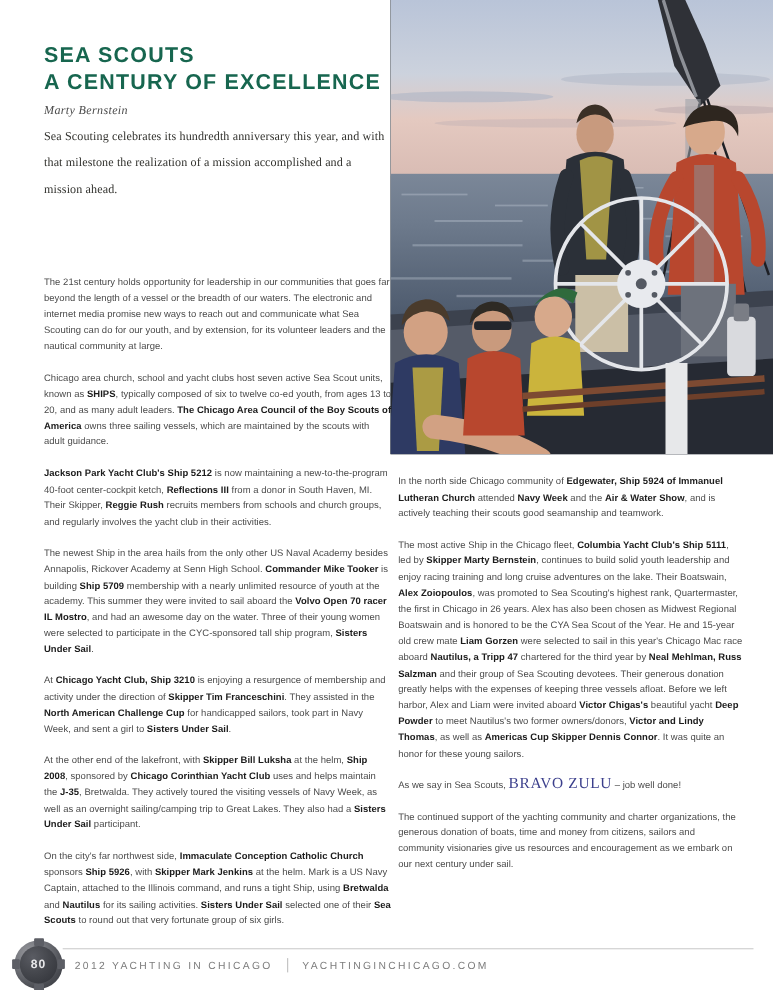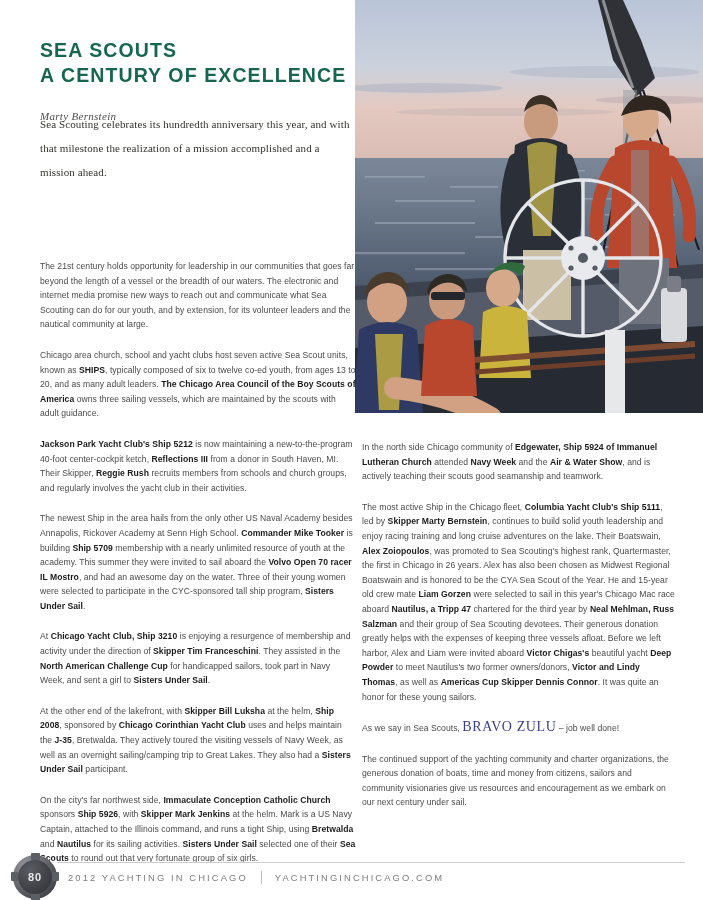--- a/index.html
+++ b/index.html
@@ -42,21 +42,21 @@
     letter-spacing: 1.1px;
     line-height: 25px;
     color: #17664f;
     margin: 0;
   }
   .byline {
     font-family: "Liberation Serif", serif;
     font-style: italic;
     font-size: 11px;
     color: #4b4b4b;
-    margin-top: 22px;
+    margin-top: 7px;
     letter-spacing: .3px;
   }
 
   .deck {
     position: absolute;
     left: 40px;
     top: 112px;
     width: 316px;
     font-family: "Liberation Serif", serif;
     font-size: 11px;
@@ -70,21 +70,21 @@
     position: absolute;
     width: 316px;
     font-size: 8.6px;
     line-height: 14.6px;
     color: #4a4a4a;
     letter-spacing: .04px;
   }
   .col-left  { left: 40px;  top: 243px; width: 316px; }
   .col-right { left: 362px; top: 424px; width: 313px; }
 
-  .col p { margin: 16px 0 14px 0; }
+  .col p { margin: 6px 0 14px 0; }
   .col b { color: #1c1c1c; font-weight: bold; }
 
   .bravo {
     font-family: "Liberation Serif", serif;
     font-size: 14px;
     letter-spacing: .6px;
     color: #3b3f8c;
   }
 
   

